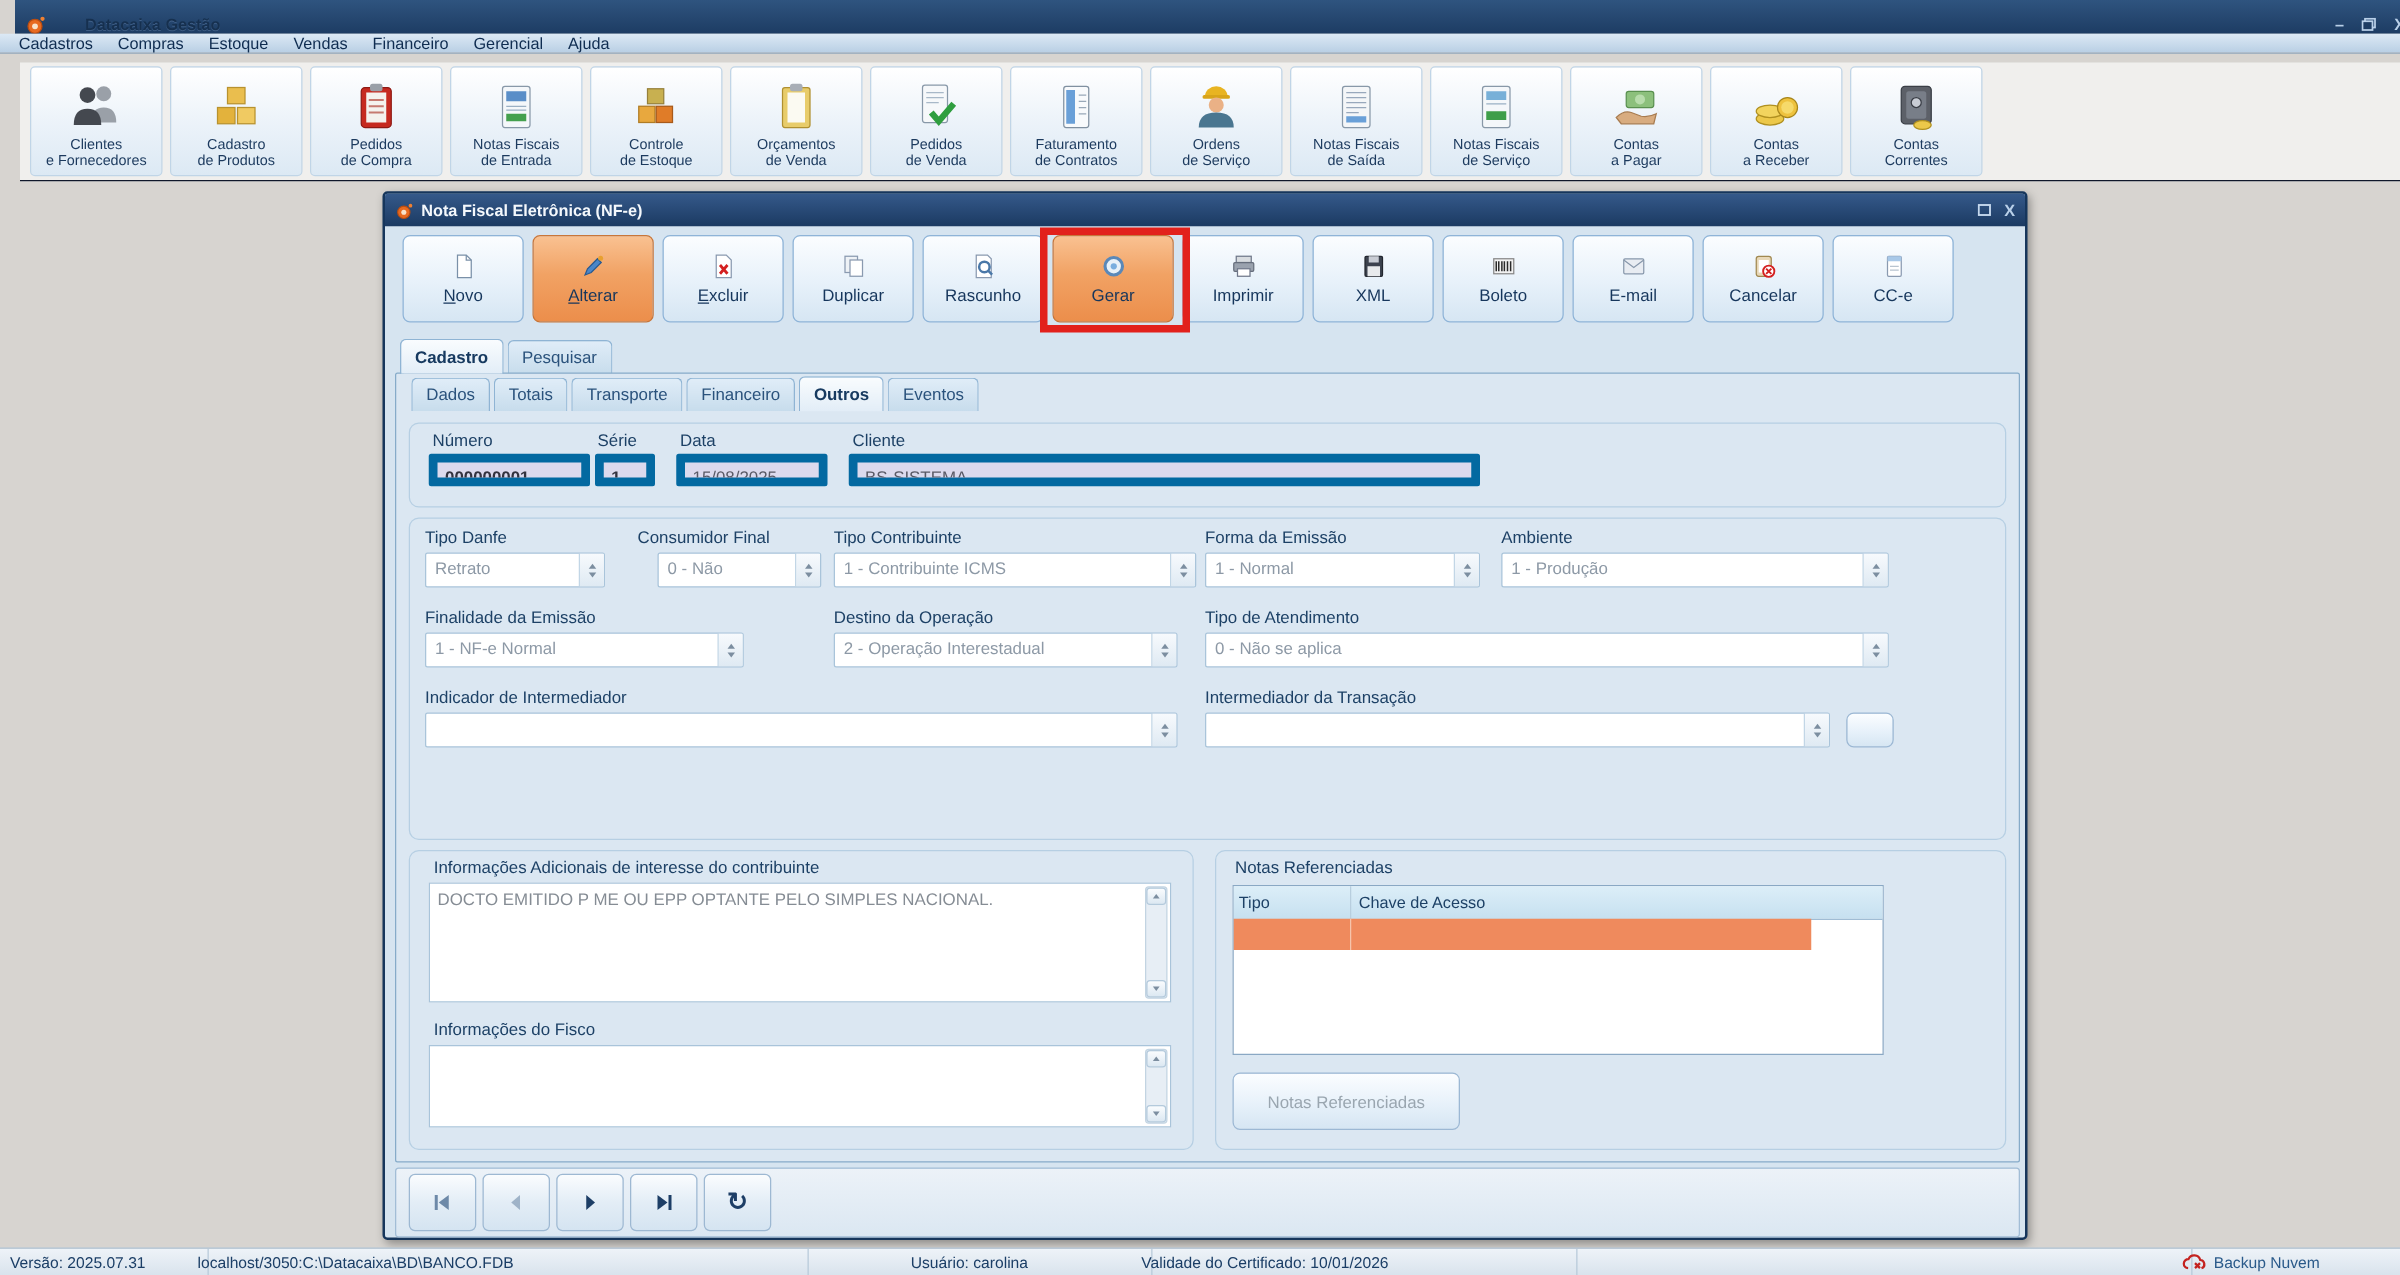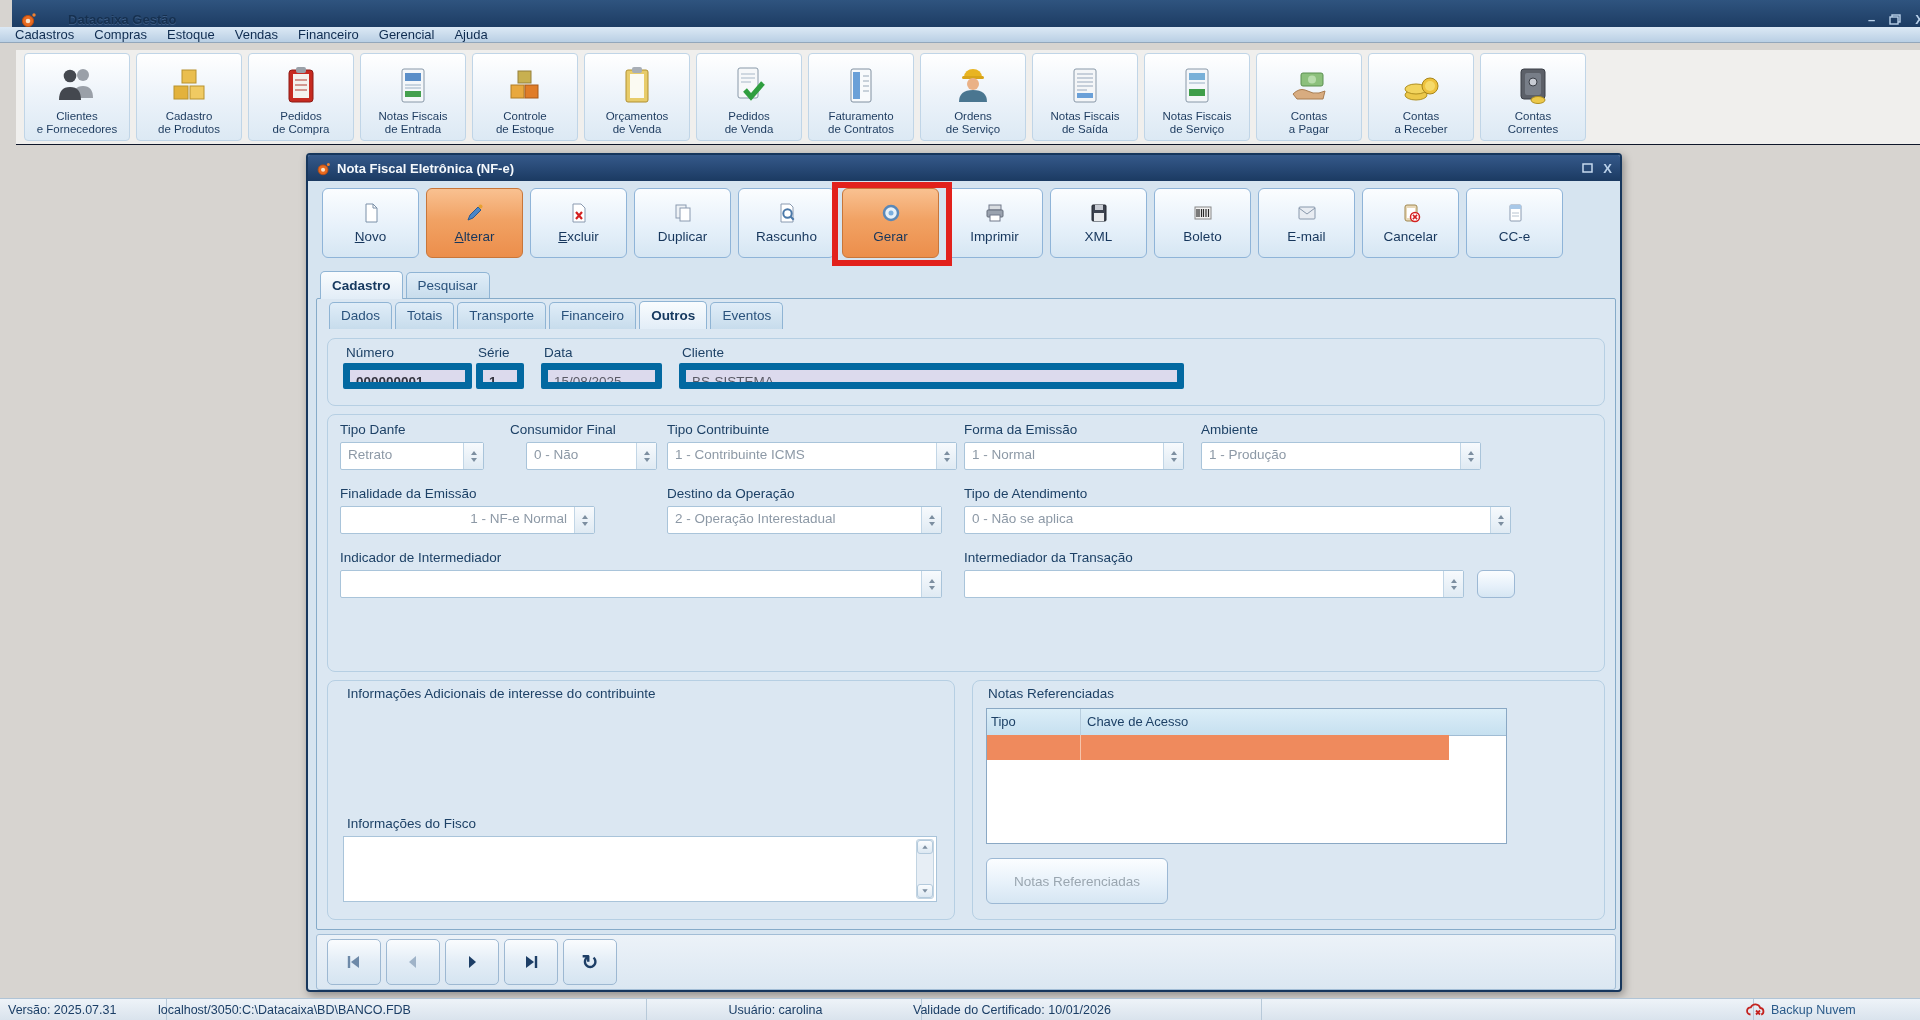--- a/index.html
+++ b/index.html
@@ -440,30 +440,30 @@
     </div>
     <span class="lbl" style="left:656px;top:267px;">Forma da Emissão</span>
     <div class="dd" style="left:656px;top:287px;width:220px;">
       <span class="val">1 - Normal</span>
       <span class="spin">
           <i class="tri-up"></i>
           <i class="tri-dn"></i>
         </span>
     </div>
     <span class="lbl" style="left:893px;top:267px;">Ambiente</span>
-    <div class="dd" style="left:893px;top:287px;width:280px;">
+    <div class="dd" style="left:893px;top:287px;width:310px;">
       <span class="val">1 - Produção</span>
       <span class="spin">
           <i class="tri-up"></i>
           <i class="tri-dn"></i>
         </span>
     </div>
 
     <span class="lbl" style="left:32px;top:331px;">Finalidade da Emissão</span>
-    <div class="dd" style="left:32px;top:351px;width:255px;text-align:right;">
+    <div class="dd" style="left:32px;top:351px;width:255px;">
       <span class="val">1 - NF-e Normal</span>
       <span class="spin">
           <i class="tri-up"></i>
           <i class="tri-dn"></i>
         </span>
     </div>
     <span class="lbl" style="left:359px;top:331px;">Destino da Operação</span>
     <div class="dd" style="left:359px;top:351px;width:275px;">
       <span class="val">2 - Operação Interestadual</span>
       <span class="spin">
@@ -493,20 +493,31 @@
       <span class="val"></span>
       <span class="spin">
           <i class="tri-up"></i>
           <i class="tri-dn"></i>
         </span>
     </div>
     <div class="btn abs" style="left:1169px;top:415px;width:38px;height:28px;"></div>
 
     <div class="group" style="left:19px;top:525px;width:628px;height:240px;"></div>
     <span class="lbl" style="left:39px;top:531px;">Informações Adicionais de interesse do contribuinte</span>
+    <div class="ta" style="left:35px;top:551px;width:594px;height:96px;">
+      <span class="txt">DOCTO EMITIDO P ME OU EPP OPTANTE PELO SIMPLES NACIONAL.</span>
+      <div class="vsb">
+        <div class="sb-btn t">
+            <i class="tri-up"></i>
+          </div>
+        <div class="sb-btn b">
+            <i class="tri-dn"></i>
+          </div>
+      </div>
+    </div>
     <span class="lbl" style="left:39px;top:661px;">Informações do Fisco</span>
     <div class="ta" style="left:35px;top:681px;width:594px;height:66px;">
       <span class="txt"></span>
       <div class="vsb">
         <div class="sb-btn t">
             <i class="tri-up"></i>
           </div>
         <div class="sb-btn b">
             <i class="tri-dn"></i>
           </div>

